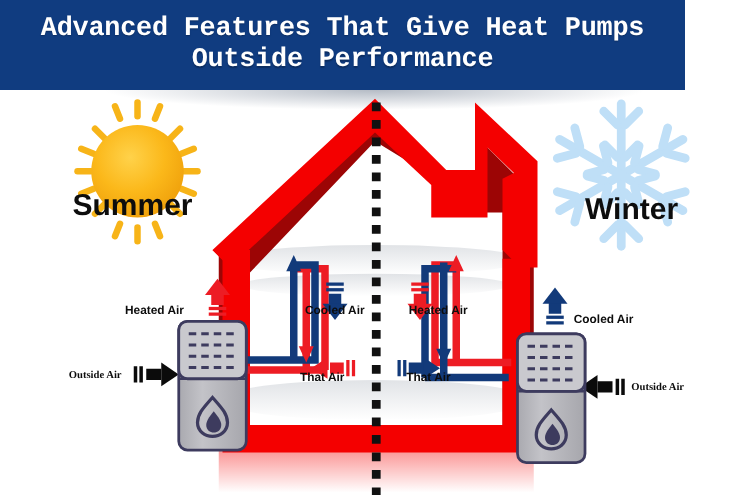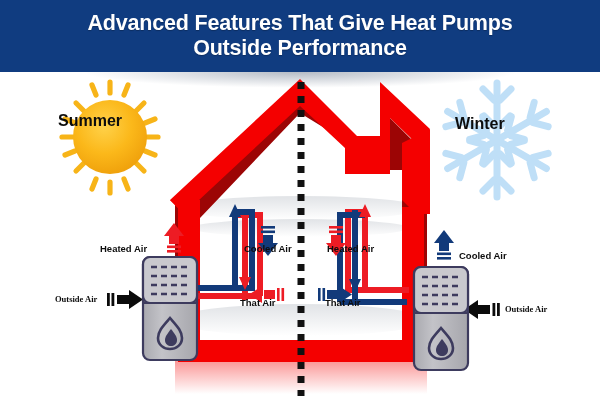--- a/index.html
+++ b/index.html
@@ -6,23 +6,23 @@
   body{
     width:600px;height:400px;overflow:hidden;
     background:#ffffff;
     font-family:"Liberation Sans", sans-serif;
     position:relative;
   }
   #stage{position:absolute;inset:0;width:600px;height:400px;overflow:hidden;background:#fff;}
 
   
   .banner{
-    position:absolute;left:0;top:0;width:600px;height:72px;
+    position:absolute;left:0;top:0;width:548px;height:72px;
     background:#103c80;
-    display:flex;align-items:center;justify-content:center;
+    display:flex;align-items:center;justify-content:center;font-family:Liberation Mono, monospace;
   }
   .banner-title{
     color:#ffffff;font-weight:bold;font-size:21.5px;line-height:25px;
     text-align:center;letter-spacing:-0.2px;
     text-shadow:0 1px 1px rgba(0,0,0,.25);
     padding:0 18px;
   }
   .banner-shadow{
     position:absolute;left:0;top:72px;width:600px;height:26px;
     background:linear-gradient(to bottom, rgba(140,150,165,.48), rgba(255,255,255,0));
@@ -32,26 +32,26 @@
   }
 
   
   .layer{position:absolute;left:0;top:0;width:600px;height:400px;}
 
   
   .lbl{
     position:absolute;color:#0d0d0d;font-weight:bold;
     white-space:nowrap;line-height:1;
   }
-  .lbl-season{font-size:16px;}
+  .lbl-season{font-size:24px;margin-top:40px;}
   .lbl-air{font-size:9.5px;}
   .lbl-outside{font-size:8.5px;font-family:Liberation Serif, serif;}
 
   #lbl-summer{left:58px;top:113px;}
-  #lbl-winter{left:455px;top:116px;}
+  #lbl-winter{left:468px;top:116px;}
 
   #lbl-heated-left{left:100px;top:244px;}
   #lbl-cooled-left{left:244px;top:244px;}
   #lbl-warm-left{left:240px;top:298px;}
   #lbl-outside-left{left:55px;top:295px;}
 
   #lbl-heated-right{left:327px;top:244px;}
   #lbl-cooled-right{left:459px;top:251px;}
   #lbl-cool-right{left:325px;top:298px;}
   #lbl-outside-right{left:505px;top:305px;}

